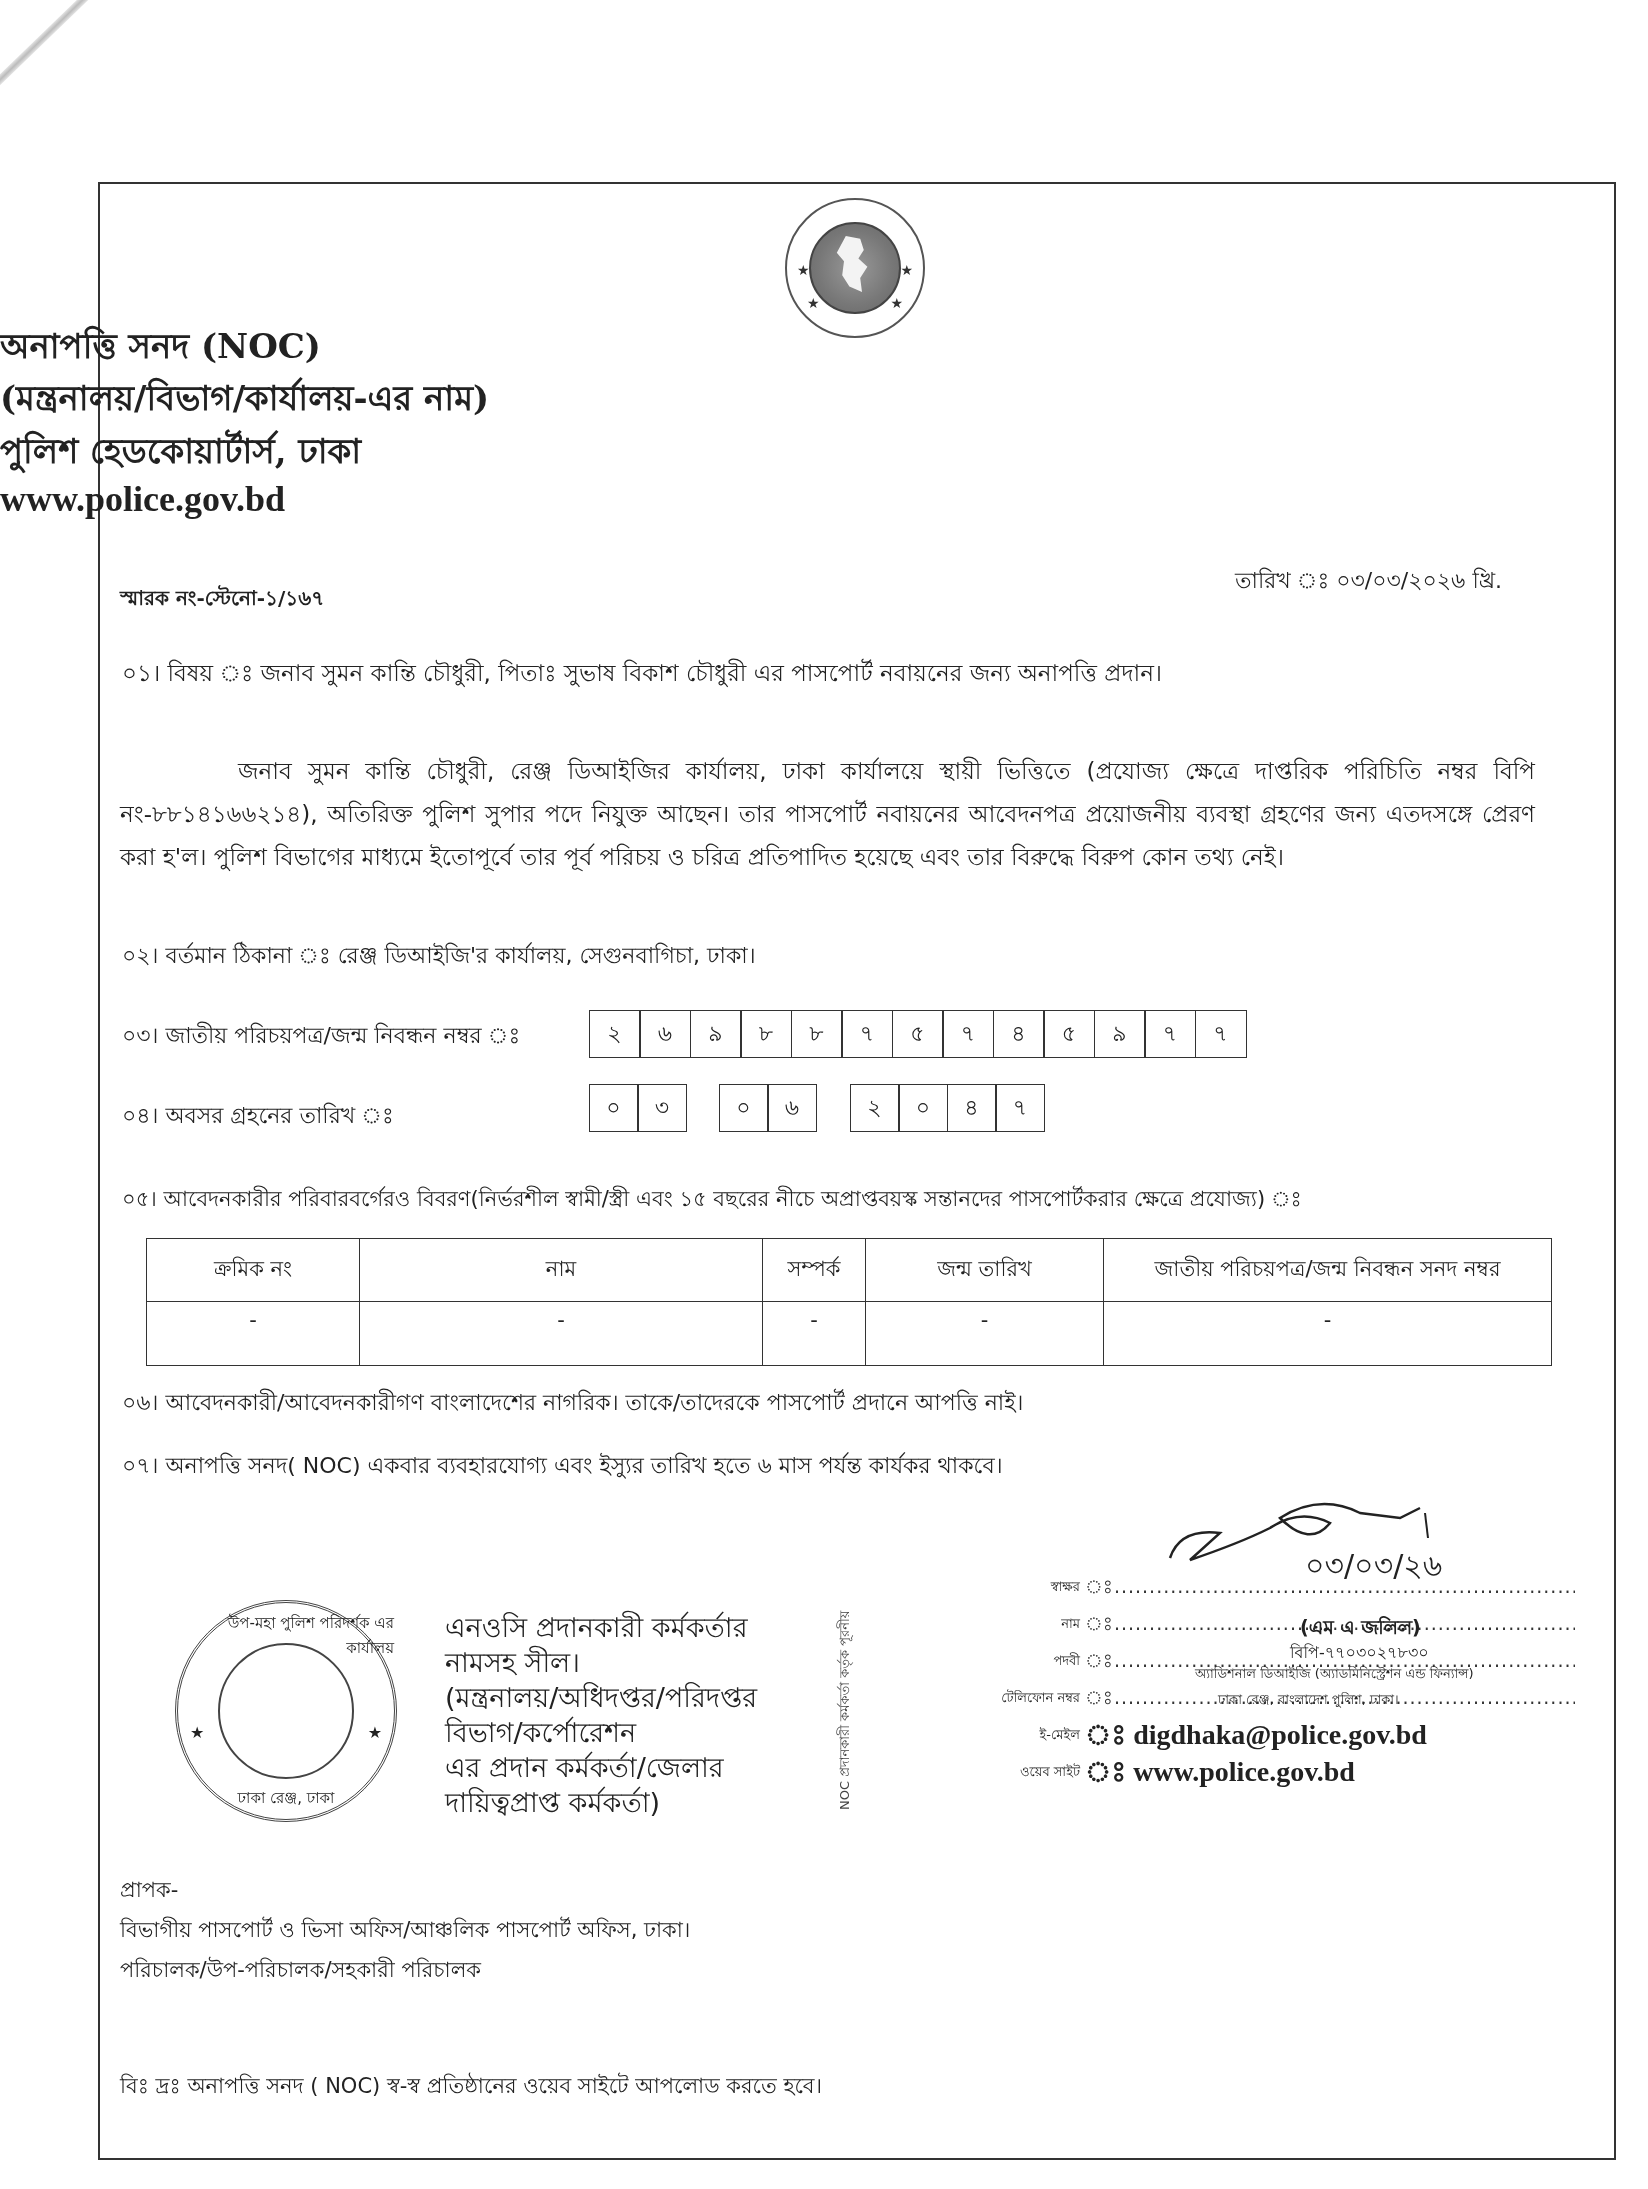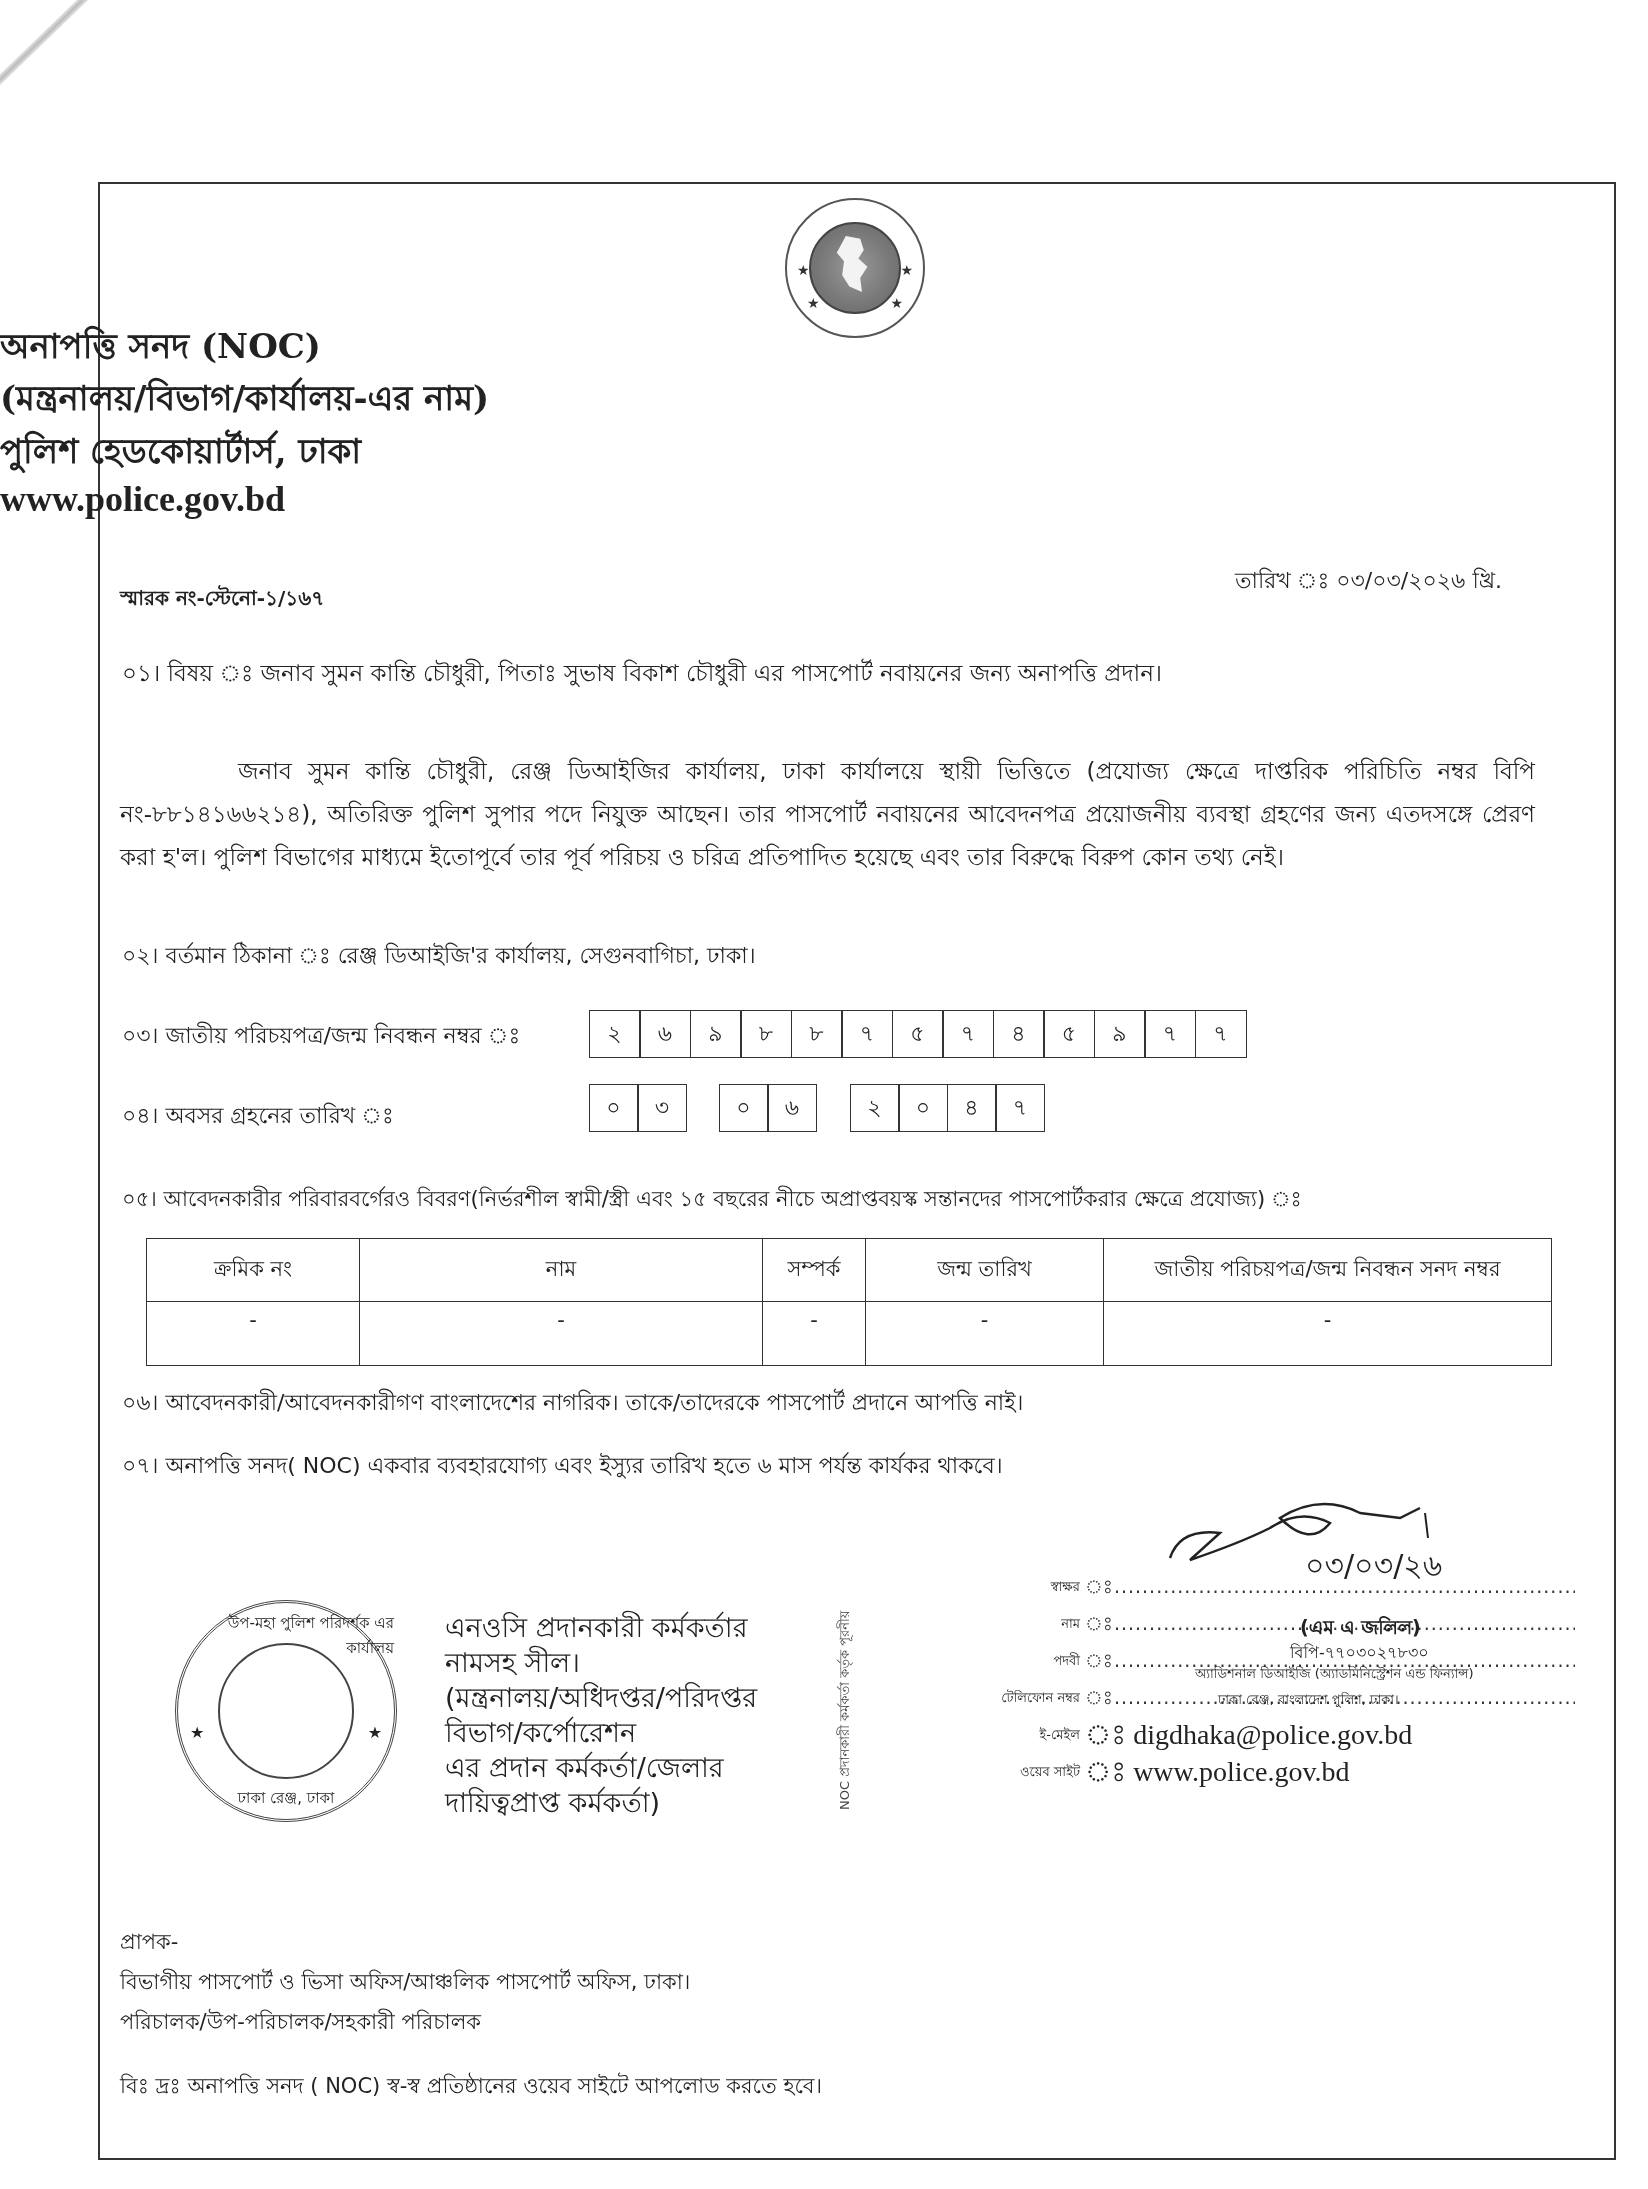--- a/index.html
+++ b/index.html
@@ -73,26 +73,26 @@
   .seal-bottom .ring-top { position:absolute; top:8px; left:0; width:100%; text-align:right; font-size:15px; }
   .seal-bottom .ring-bottom { position:absolute; bottom:8px; left:0; width:100%; text-align:center; font-size:15px; }
   .seal-bottom .star { position:absolute; font-size:16px; }
   .issuer-block { position:absolute; left:445px; top:1610px; width:360px; text-align:left; font-size:27px; line-height:35px; }
   .vertical-note {
     position:absolute; left:835px; top:1810px; font-size:13px; transform:rotate(-90deg); transform-origin:left top; white-space:nowrap; color:#444;
   }
   .field-labels { position:absolute; left:880px; top:1568px; width:200px; text-align:right; font-size:13px; line-height:37px; }
   .field-values { position:absolute; left:1085px; top:1568px; width:490px; font-size:19px; line-height:37px; }
   .field-values .dots { white-space:nowrap; overflow:hidden; color:#333; letter-spacing:1px; }
-  .field-values .big { font-family:"Liberation Serif", serif; font-weight:normal; font-size:28px; line-height:37px; }
+  .field-values .big { font-family:"Liberation Serif", serif; font-weight:bold; font-size:28px; line-height:37px; }
   .stamp-name { position:absolute; left:1300px; top:1613px; font-size:19px; font-weight:bold; }
   .stamp-bp { position:absolute; left:1290px; top:1640px; font-size:16px; }
   .stamp-desig { position:absolute; left:1195px; top:1664px; font-size:13px; }
   .stamp-office { position:absolute; left:1218px; top:1690px; font-size:13px; }
-  .recipient { position:absolute; left:120px; top:1922px; font-size:21px; line-height:40px; }
+  .recipient { position:absolute; left:120px; top:1870px; font-size:21px; line-height:40px; }
   .note { position:absolute; left:120px; top:2070px; font-size:21px; }
 </style>
 </head>
 <body>
 
 <div class="fold-line"></div>
 <div class="page-frame"></div>
 
 <div class="seal-top">
   <div class="inner"></div>

